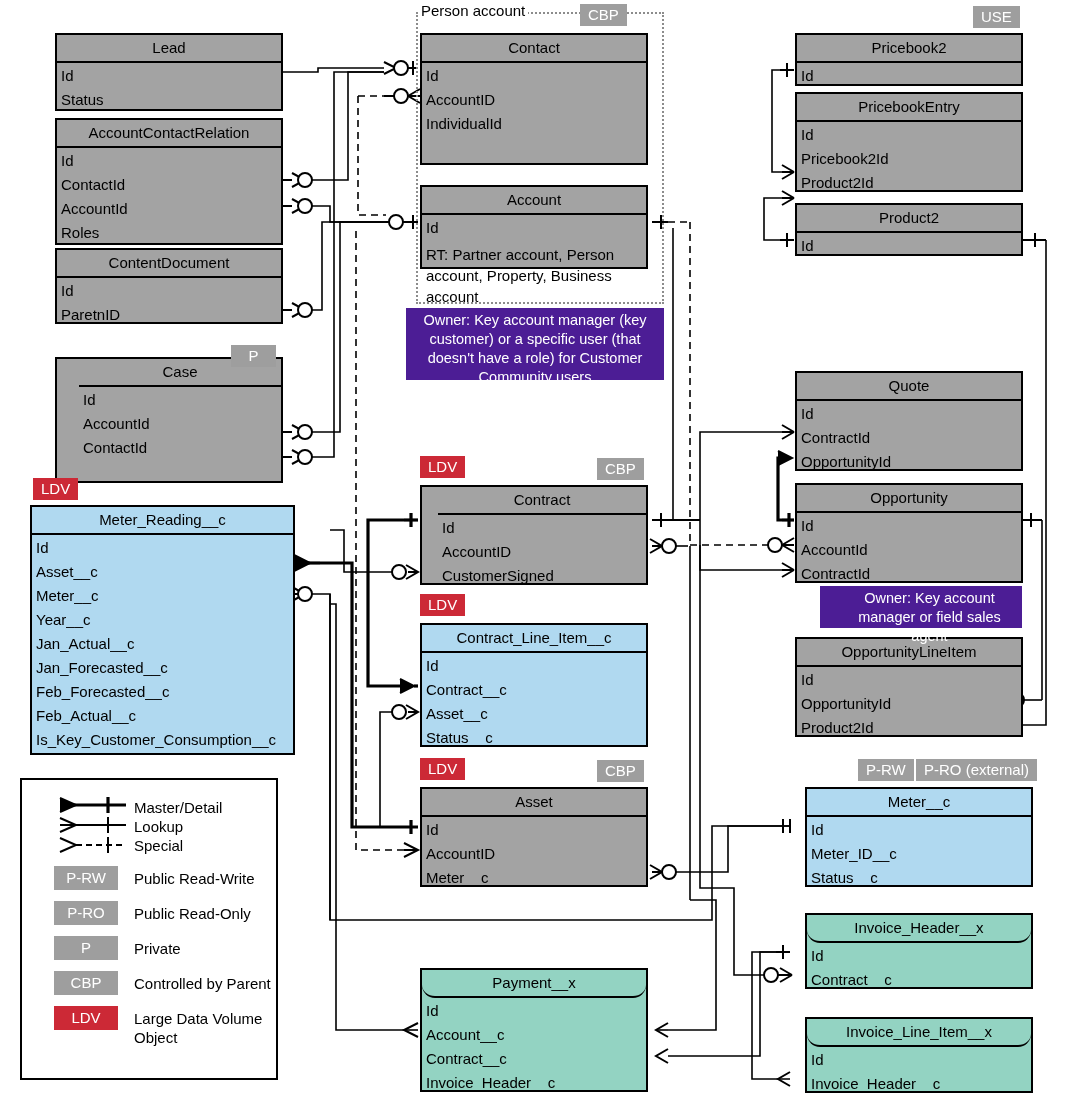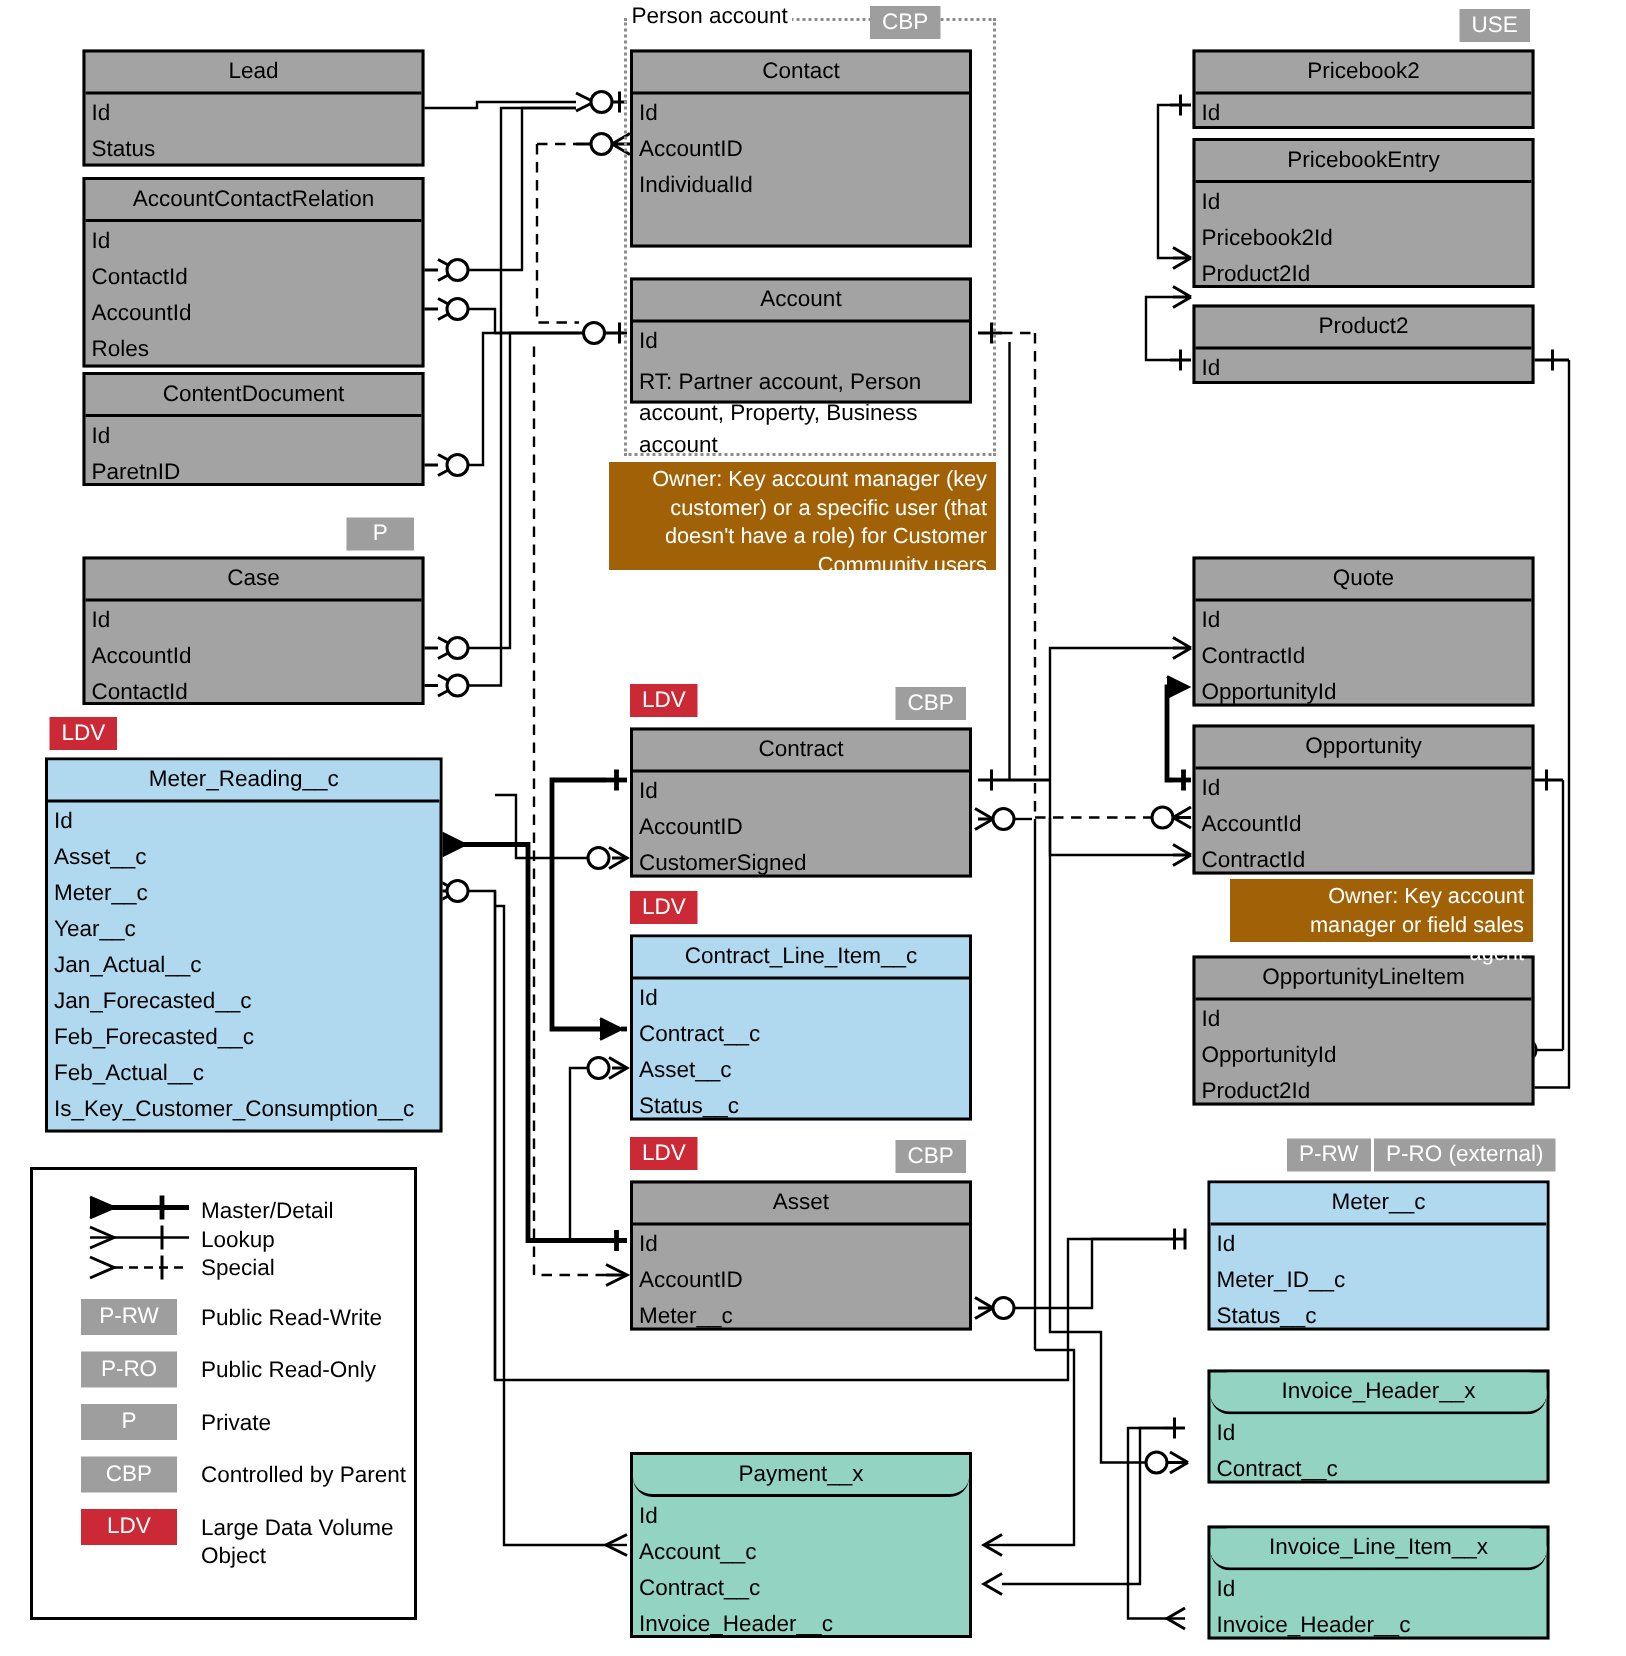--- a/index.html
+++ b/index.html
@@ -63,25 +63,25 @@
     text-align:center;
     padding:0 8px;
     white-space:nowrap;
     z-index:9;
   }
   .badge.ldv{background:#cc2936;}
 
   .note{
     position:absolute;
     box-sizing:border-box;
-    background:#a16207;
+    background:#4c1d95;
     color:#ffffff;
     font-size:14.5px;
     line-height:19px;
-    text-align:right;
+    text-align:center;
     padding:3px 6px;
     z-index:8;
   }
 
   .group{
     position:absolute;
     box-sizing:border-box;
     border:2px dotted #8c8c8c;
     background:transparent;
     z-index:1;
@@ -322,21 +322,21 @@
   </div>
 
   <div class="entity" style="left:55px;top:248px;width:228px;height:76px;">
     <div class="etitle">ContentDocument</div>
     <div class="fields">
       <div class="fld">Id</div>
       <div class="fld">ParetnID</div>
     </div>
   </div>
 
-  <div class="entity" style="left:55px;top:371px;width:228px;height:99px;">
+  <div class="entity" style="left:55px;top:357px;width:228px;height:126px;padding-left:22px;">
     <div class="etitle">Case</div>
     <div class="fields">
       <div class="fld">Id</div>
       <div class="fld">AccountId</div>
       <div class="fld">ContactId</div>
     </div>
   </div>
 
   <div class="entity blue" style="left:30px;top:505px;width:265px;height:250px;">
     <div class="etitle">Meter_Reading__c</div>
@@ -363,21 +363,21 @@
   </div>
 
   <div class="entity" style="left:420px;top:185px;width:228px;height:84px;">
     <div class="etitle">Account</div>
     <div class="fields">
       <div class="fld">Id</div>
       <div class="fld" style="white-space:normal;line-height:21px;padding-top:4px;">RT: Partner account, Person account, Property, Business account</div>
     </div>
   </div>
 
-  <div class="entity" style="left:420px;top:485px;width:228px;height:100px;">
+  <div class="entity" style="left:420px;top:485px;width:228px;height:100px;padding-left:16px;">
     <div class="etitle">Contract</div>
     <div class="fields">
       <div class="fld">Id</div>
       <div class="fld">AccountID</div>
       <div class="fld">CustomerSigned</div>
     </div>
   </div>
 
   <div class="entity blue" style="left:420px;top:623px;width:228px;height:124px;">
     <div class="etitle">Contract_Line_Item__c</div>

